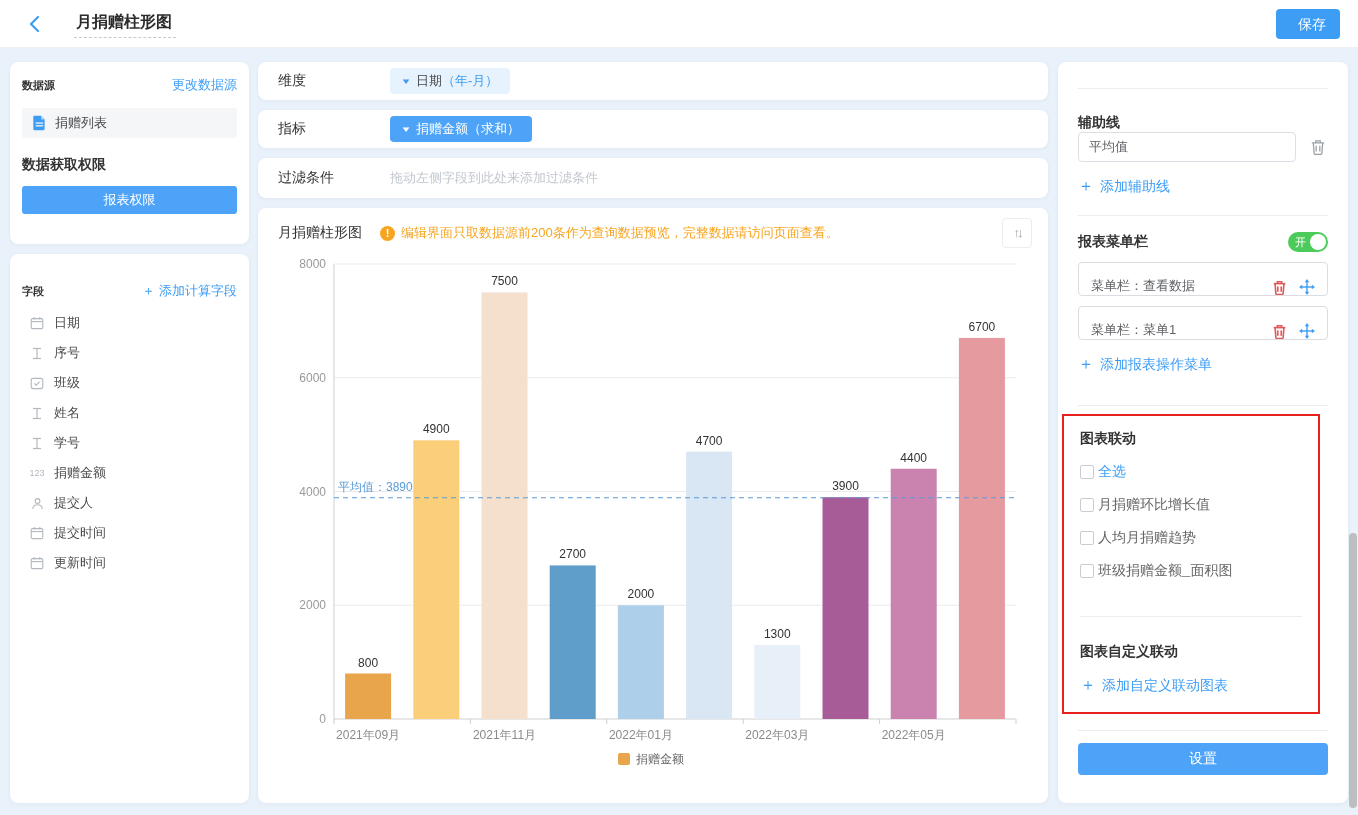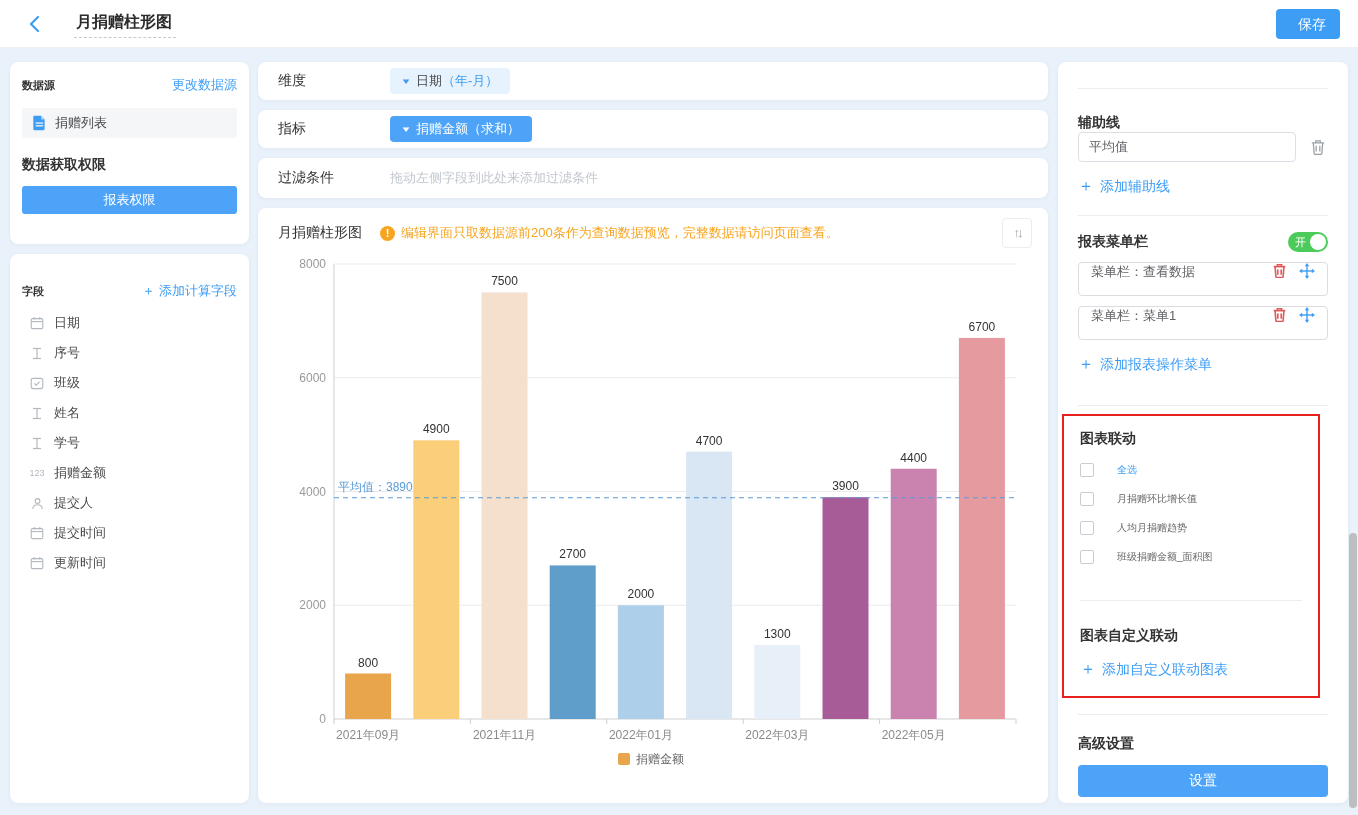--- a/index.html
+++ b/index.html
@@ -59,27 +59,27 @@
   .r-h { font-size:14px; font-weight:700; color:#333; }
   .aux-row { display:flex; align-items:center; margin-top:0; }
   .aux-input { width:218px; height:30px; border:1px solid #dcdfe6; border-radius:4px; padding:0 10px; font-size:13px; color:#606266; font-family:inherit; }
   .icon-btn { background:none; border:none; cursor:pointer; padding:0; display:flex; align-items:center; }
   .add-link { display:flex; align-items:center; font-size:14px; color:#3d9df5; margin-top:14px; cursor:pointer; }
   .add-link .plus { font-size:16px; margin-right:6px; }
   .menubar-head { display:flex; justify-content:space-between; align-items:center; }
   .toggle { position:relative; width:40px; height:20px; border-radius:10px; background:#4ccb5a; cursor:pointer; }
   .toggle .t-label { position:absolute; left:7px; top:3px; font-size:11px; color:#fff; }
   .toggle .knob { position:absolute; right:2px; top:2px; width:16px; height:16px; border-radius:50%; background:#fff; }
-  .menu-box { display:flex; align-items:flex-start; height:34px; border:1px solid #d9dce1; border-radius:4px; margin-top:10px; padding:0 12px; }
+  .menu-box { display:flex; align-items:flex-end; height:34px; border:1px solid #d9dce1; border-radius:4px; margin-top:10px; padding:0 12px; }
   .menu-box .m-label { flex:1; font-size:13px; color:#606266; }
   .menu-box .icon-btn { margin-left:12px; }
   .red-box { position:relative; margin:0 -8px 0 -16px; width:258px; border:2px solid #e8211d; padding:14px 16px 16px 16px; }
   .chk-row { display:flex; align-items:center; margin-top:15px; cursor:pointer; }
   .chk { width:14px; height:14px; border:1px solid #c8cdd4; border-radius:2px; background:#fff; flex:none; }
-  .chk-label { margin-left:23px; font-size:10px; color:#666; }
+  .chk-label { margin-left:4px; font-size:14px; color:#666;font-family:Liberation Mono, monospace; }
   .chk-label.sel-all { color:#3d9df5; }
   .settings-btn { width:250px; height:32px; background:#4da3f7; color:#fff; border:none; border-radius:4px; font-size:14px; margin-top:12px; cursor:pointer; }
 
   
   .scroll-thumb { position:absolute; right:1px; top:533px; width:8px; height:275px; background:#b5b5b5; border-radius:4px; opacity:.85; cursor:pointer; }
 
   svg text { font-family:"Liberation Sans","DejaVu Sans",sans-serif; }
 </style>
 </head>
 <body>
@@ -395,18 +395,17 @@
       <hr class="hr" style="margin-top:36px;">
       <div class="r-h" style="margin-top:26px;">图表自定义联动</div>
       <div class="add-link">
           <span class="plus">＋</span>
           <span>添加自定义联动图表</span>
         </div>
     </div>
 
     <hr class="hr" style="margin-top:16px;">
 
-    <div class="r-h" style="margin-top:20px;">高级设置</div>
     <button class="settings-btn">设置</button>
   </div>
 
   <div class="scroll-thumb"></div>
 </div>
 
 </body></html>

